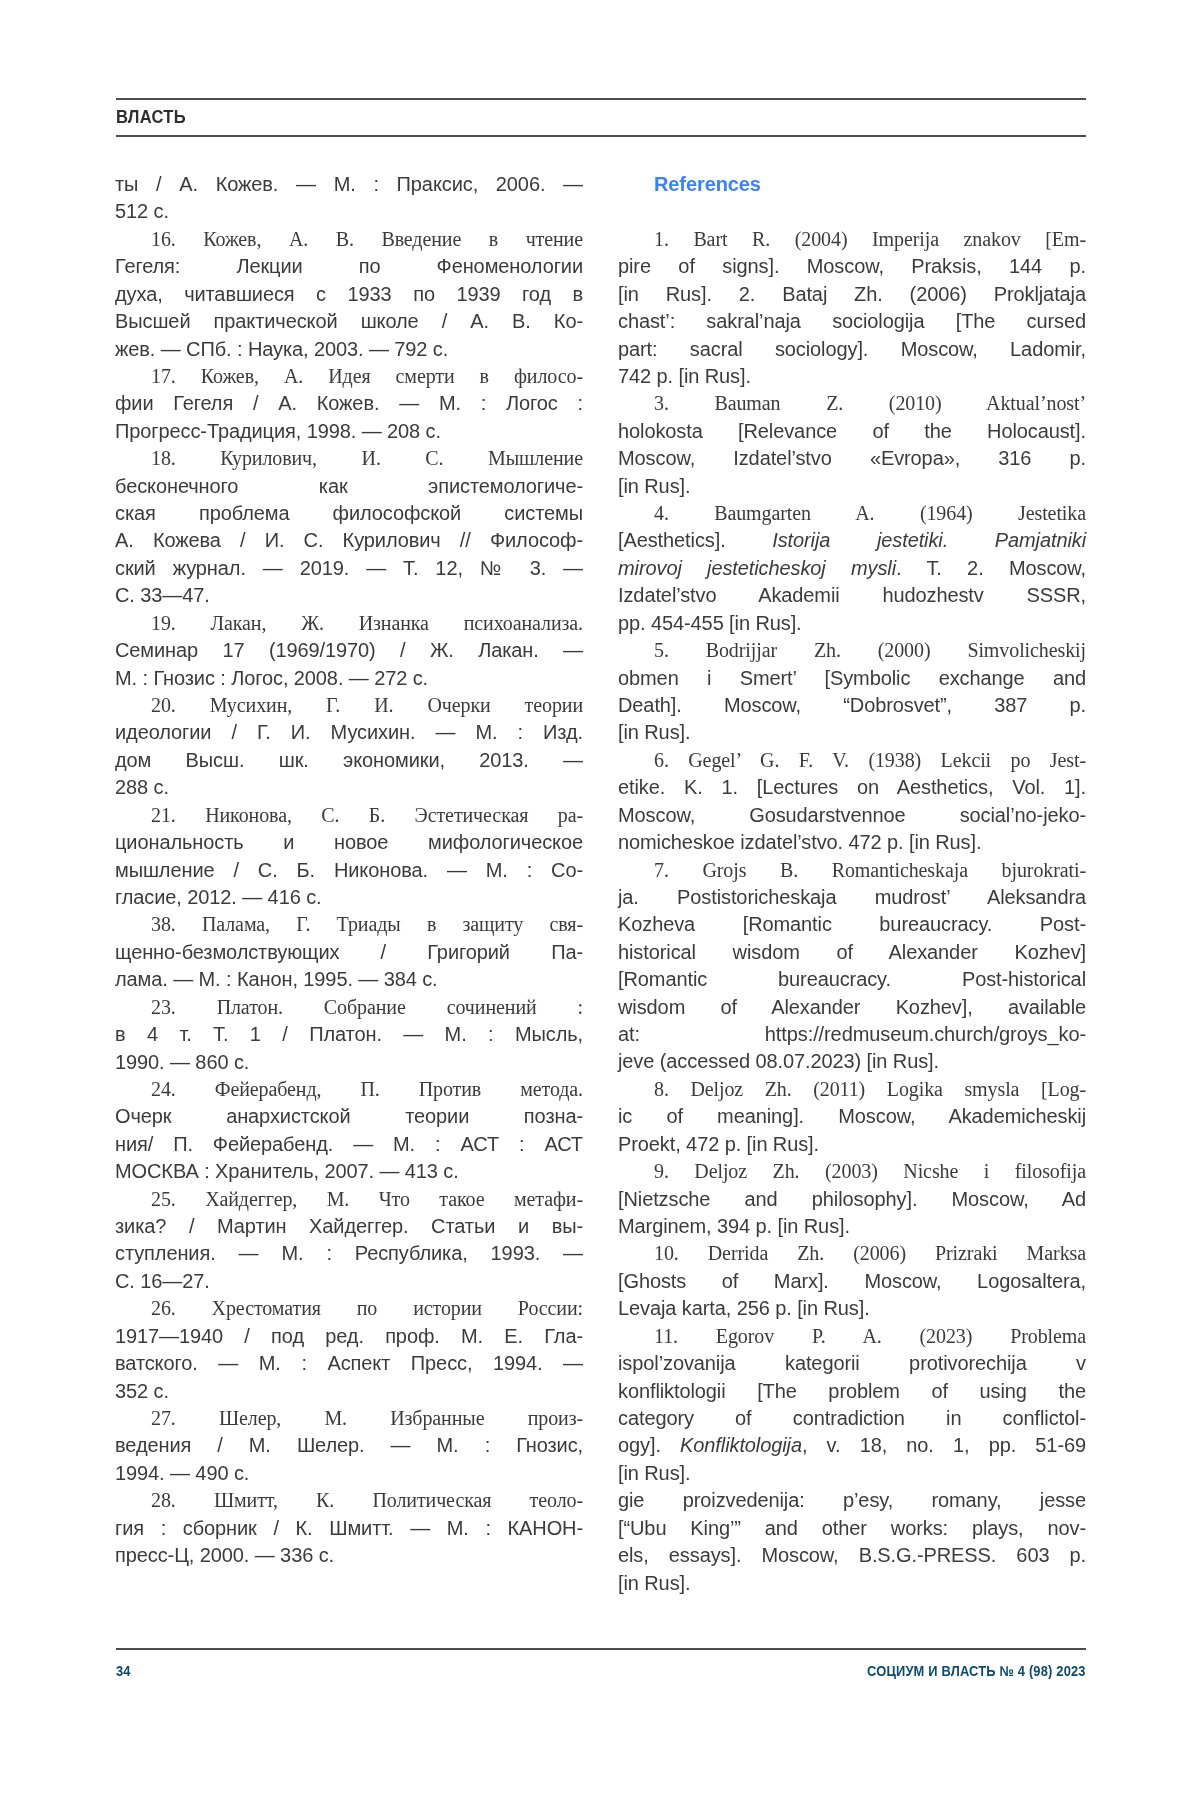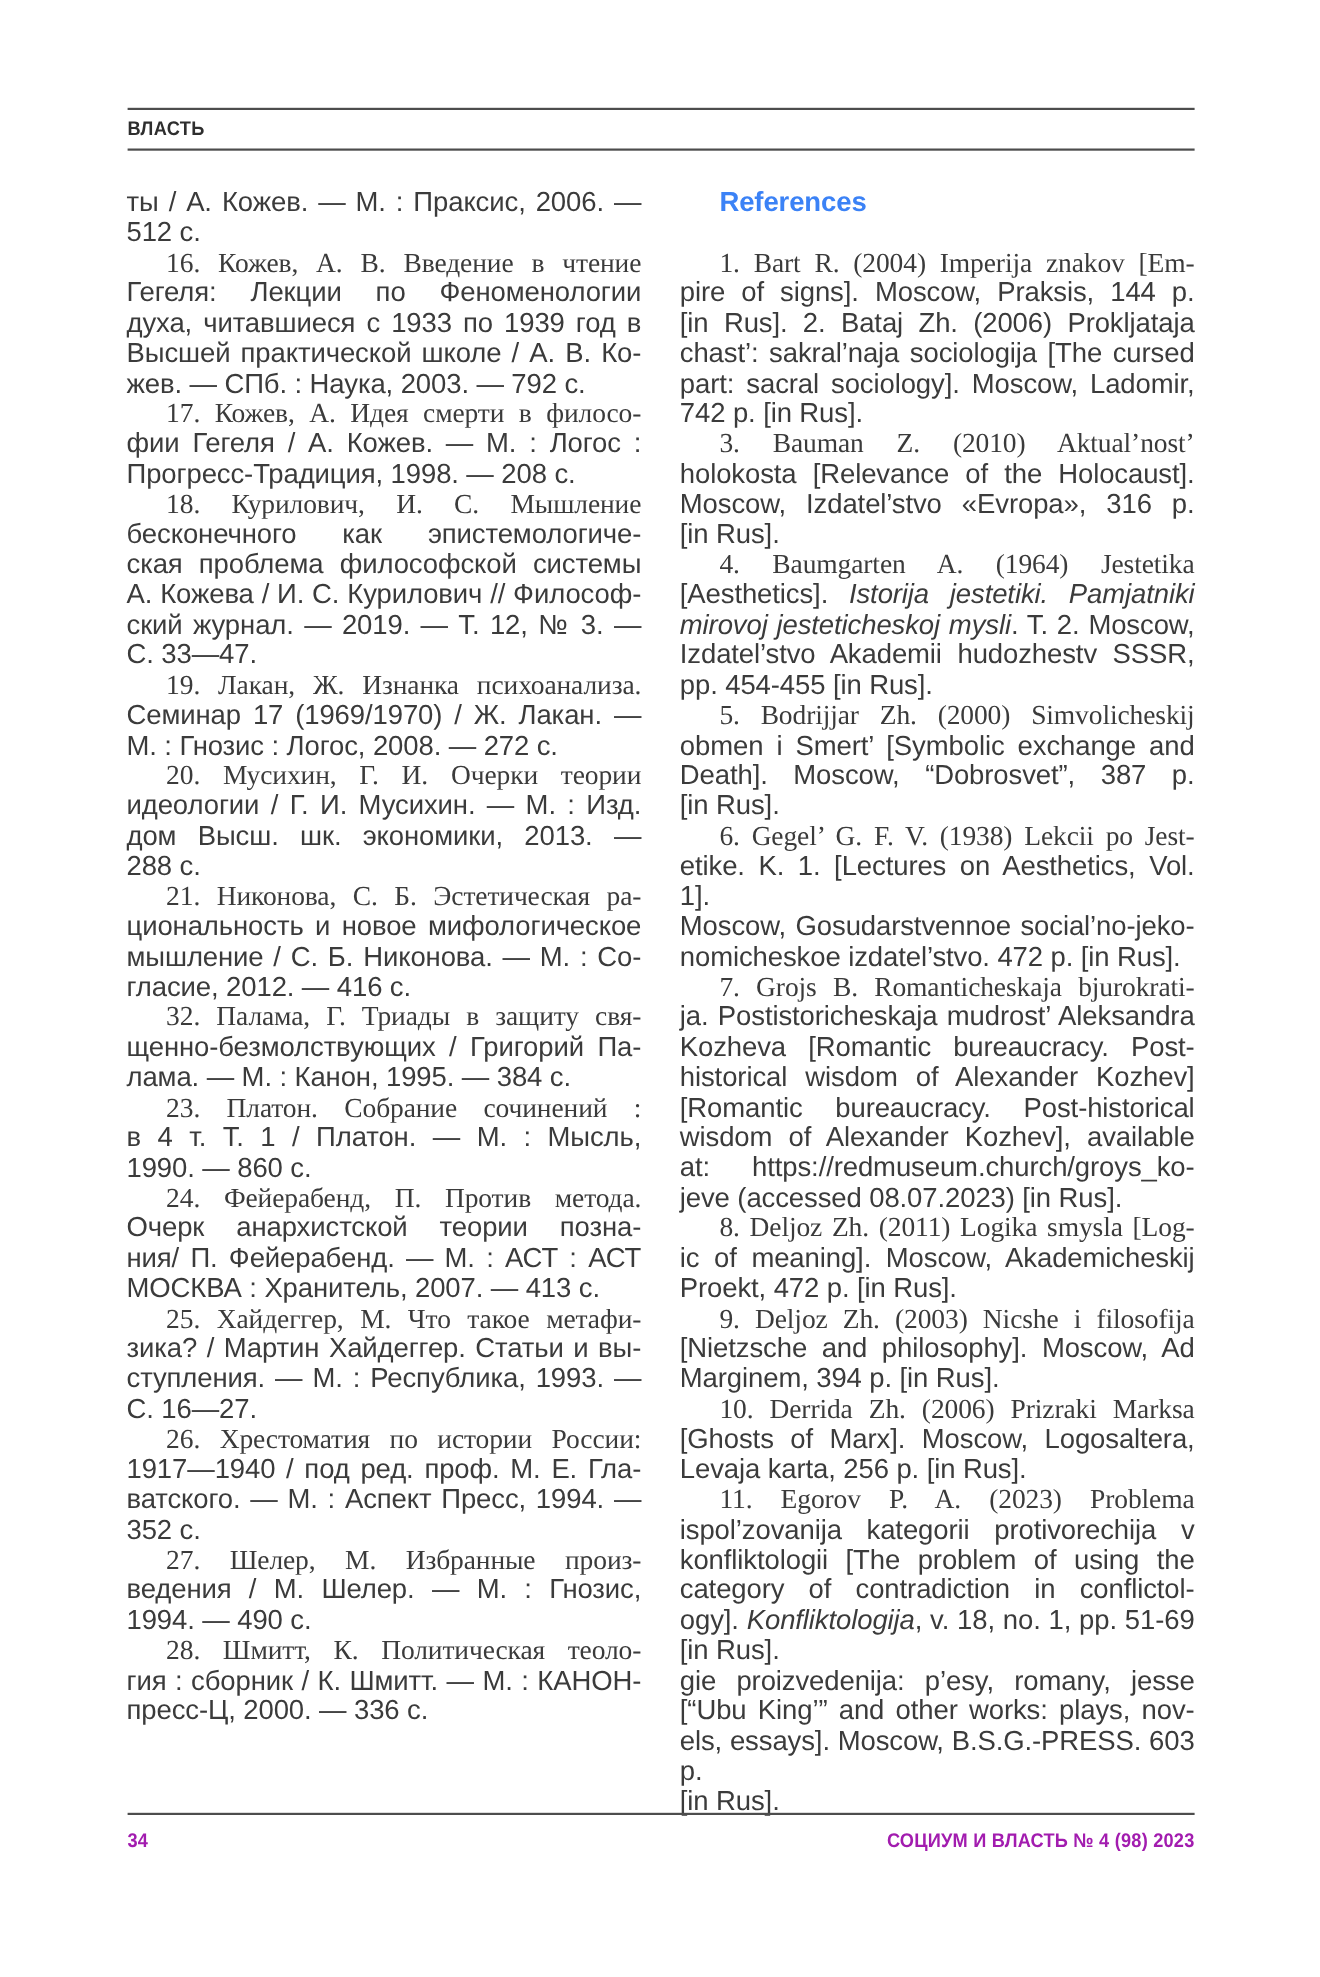--- a/index.html
+++ b/index.html
@@ -38,21 +38,21 @@
   
   .columns {
     position: absolute;
     left: 115px; top: 171px;
     width: 971px;
     display: flex;
     gap: 35px;
   }
   .col {
     width: 468px;
-    font-size: 25px;
+    font-size: 20px;
     color: #3b3b3b;
     letter-spacing: -0.1px;
   }
   .para { margin: 0; }
   .line {
     line-height: 27.42px;
     text-align: justify;
     text-align-last: justify;
     overflow: visible;
   }
@@ -69,23 +69,23 @@
   .page-footer {
     position: absolute;
     left: 116px; top: 1648px;
     width: 970px;
   }
   .footer-row {
     display: flex;
     justify-content: space-between;
     align-items: flex-start;
     padding-top: 13px;
-    font-size: 18px;
+    font-size: 14px;
     font-weight: 700;
-    color: #a21caf;
+    color: #0c4a6e;
   }
   .footer-left  { display: inline-block; transform: scaleX(0.92); transform-origin: left center; }
   .footer-right { display: inline-block; transform: scaleX(0.92); transform-origin: right center; letter-spacing: 0.2px; }
 </style>
 </head>
 <body>
 
 <div class="page">
 
   <div class="running-head">
@@ -133,21 +133,21 @@
           <div class="line">дом Высш. шк. экономики, 2013. —</div>
           <div class="line last">288 с.</div>
         </div>
         <div class="para">
           <div class="line indent">21. Никонова, С. Б. Эстетическая ра-</div>
           <div class="line">циональность и новое мифологическое</div>
           <div class="line">мышление / С. Б. Никонова. — М. : Со-</div>
           <div class="line last">гласие, 2012. — 416 с.</div>
         </div>
         <div class="para">
-          <div class="line indent">32. Палама, Г. Триады в защиту свя-</div>
+          <div class="line indent">38. Палама, Г. Триады в защиту свя-</div>
           <div class="line">щенно-безмолствующих / Григорий Па-</div>
           <div class="line last">лама. — М. : Канон, 1995. — 384 с.</div>
         </div>
         <div class="para">
           <div class="line indent">23. Платон. Собрание сочинений :</div>
           <div class="line">в 4 т. Т. 1 / Платон. — М. : Мысль,</div>
           <div class="line last">1990. — 860 с.</div>
         </div>
         <div class="para">
           <div class="line indent">24. Фейерабенд, П. Против метода.</div>

